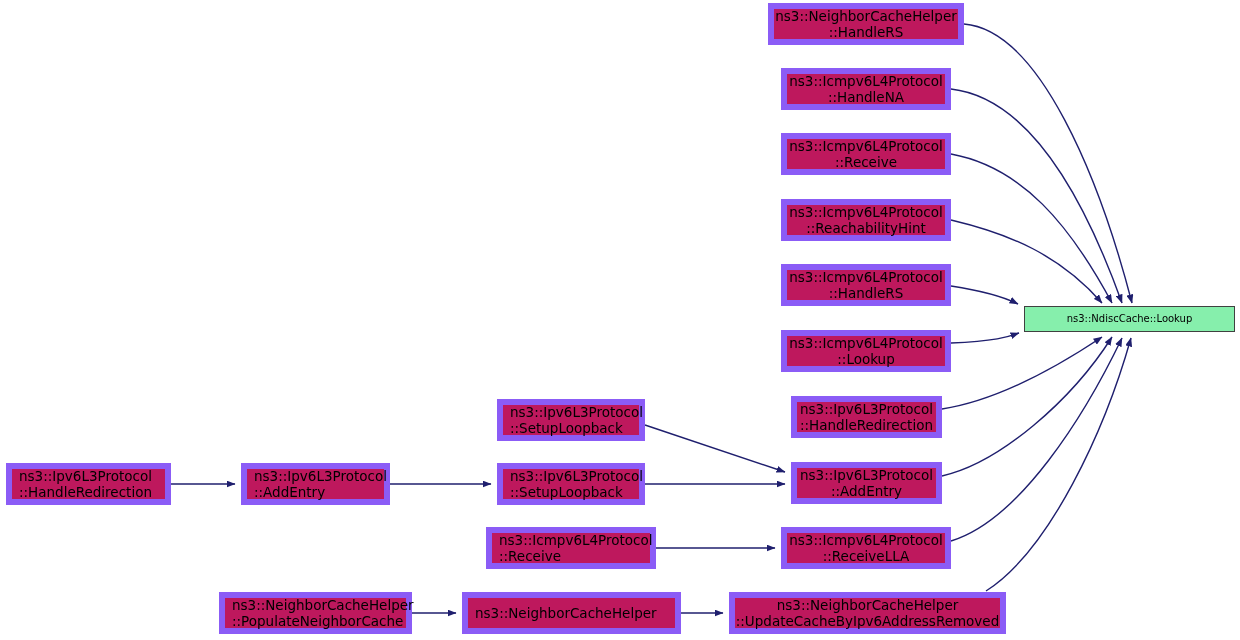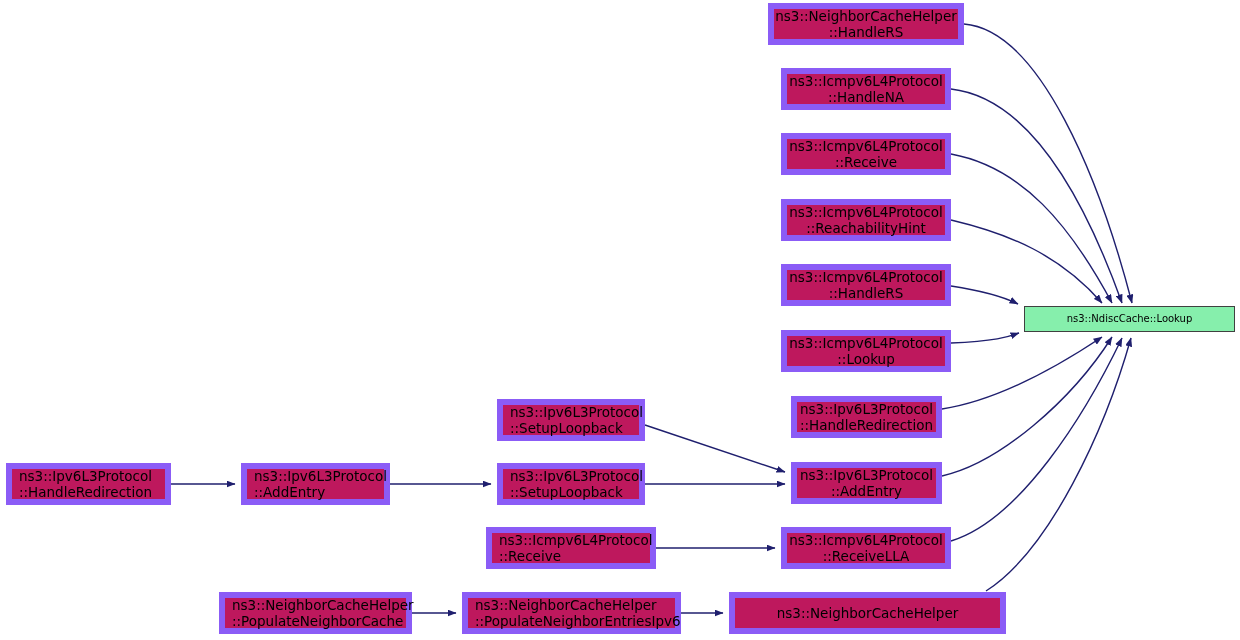--- a/index.html
+++ b/index.html
@@ -119,20 +119,21 @@
       <div class="node" style="left: 791px; top: 462px; width: 151px; height: 42px;">
         <span class="ln">ns3::Ipv6L3Protocol</span>
         <span class="ln">::AddEntry</span>
       </div>
       <div class="node" style="left: 781px; top: 527px; width: 170px; height: 42px;">
         <span class="ln">ns3::Icmpv6L4Protocol</span>
         <span class="ln">::ReceiveLLA</span>
       </div>
       <div class="node" style="left: 729px; top: 592px; width: 277px; height: 42px;">
         <span class="ln">ns3::NeighborCacheHelper</span>
+        <span class="ln">::UpdateCacheByIpv6AddressRemoved</span>
       </div>
       <div class="node current" style="left: 1024px; top: 306px; width: 211px; height: 26px;">
         <span class="ln">ns3::NdiscCache::Lookup</span>
       </div>
       <div class="node align-left" style="left: 6px; top: 463px; width: 165px; height: 42px;">
         <span class="ln">ns3::Ipv6L3Protocol</span>
         <span class="ln">::HandleRedirection</span>
       </div>
       <div class="node align-left" style="left: 241px; top: 463px; width: 149px; height: 42px;">
         <span class="ln">ns3::Ipv6L3Protocol</span>
@@ -149,17 +150,16 @@
       <div class="node align-left" style="left: 486px; top: 527px; width: 170px; height: 42px;">
         <span class="ln">ns3::Icmpv6L4Protocol</span>
         <span class="ln">::Receive</span>
       </div>
       <div class="node align-left" style="left: 219px; top: 592px; width: 193px; height: 42px;">
         <span class="ln">ns3::NeighborCacheHelper</span>
         <span class="ln">::PopulateNeighborCache</span>
       </div>
       <div class="node align-left" style="left: 462px; top: 592px; width: 219px; height: 42px;">
         <span class="ln">ns3::NeighborCacheHelper</span>
-        <span class="ln">::PopulateNeighborEntriesIpv6</span>
       </div>
     </div>
 
 </div>
 
 </body></html>

